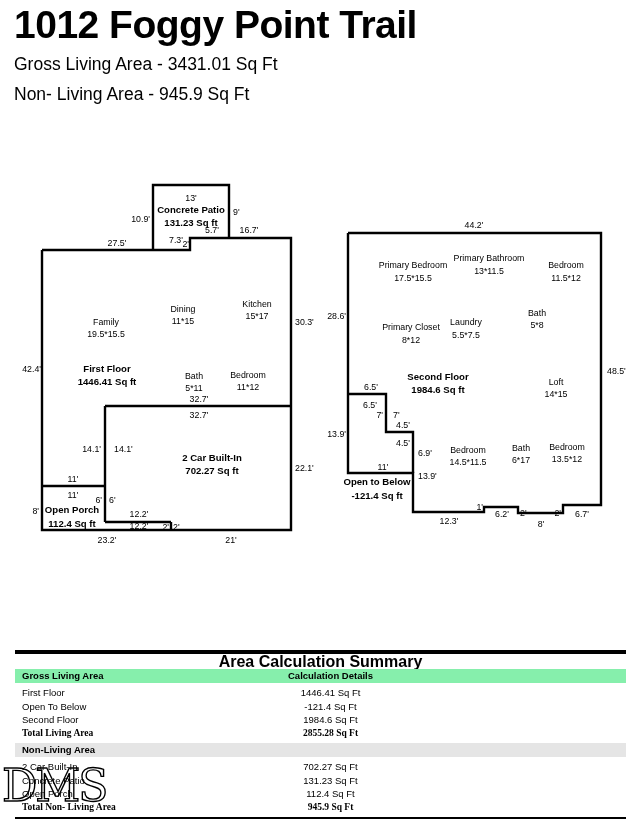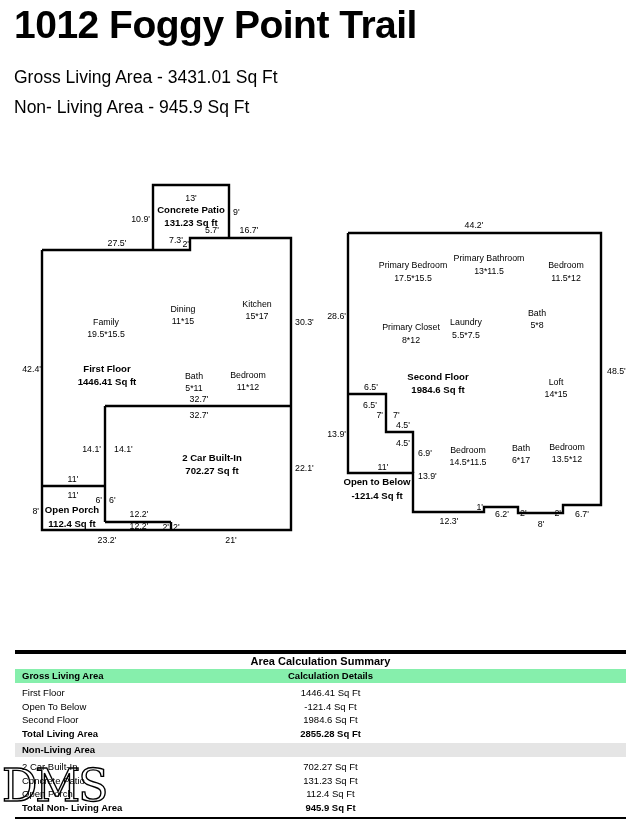--- a/index.html
+++ b/index.html
@@ -1,36 +1,36 @@
 <!DOCTYPE html>
 <html><head>
 <meta charset="utf-8">
 <style>
   html,body{margin:0;padding:0;background:#fff;}
   body{position:relative;width:641px;height:819px;overflow:hidden;
        font-family:"Liberation Sans",sans-serif;color:#000;}
   .hdr{position:absolute;left:14px;top:4px;width:600px;}
   .hdr .title{font-size:39px;font-weight:bold;line-height:1.1;letter-spacing:-0.5px;}
-  .hdr .sub{font-size:17.5px;margin-top:20px;}
+  .hdr .sub{font-size:17.5px;margin-top:7px;}
   .hdr .sub2{margin-top:9px;}
   svg.plan{position:absolute;left:0;top:0;}
   svg.plan text{font-family:"Liberation Sans",sans-serif;fill:#000;}
   svg.plan .lbl{font-size:8.8px;}
   svg.plan .lblb{font-size:9.6px;font-weight:bold;}
   .acs{position:absolute;left:15px;top:650px;width:611px;}
   .bar{height:4px;background:#000;}
   .bar-b{height:5px;background:#000;}
-  .acs-title{height:15px;line-height:15px;font-size:11px;font-weight:bold;text-align:center;}
+  .acs-title{height:15px;line-height:15px;font-size:16px;font-weight:bold;text-align:center;}
   .sec-head{position:relative;height:14px;line-height:14px;font-size:9.5px;font-weight:bold;
             padding-left:7px;box-sizing:border-box;}
   .col-head{position:absolute;left:20px;right:0;text-align:center;}
   .rows{padding:3px 0 3px;}
   .row{position:relative;height:13.5px;line-height:13.5px;font-size:9.5px;padding-left:7px;}
   .row .val{position:absolute;left:20px;right:0;text-align:center;}
-  .row.bold{font-weight:bold;}
+  .row.bold{font-weight:bold;font-family:Liberation Serif, serif;}
   .watermark{position:absolute;left:2px;top:764px;z-index:5;
              font-family:"DejaVu Serif",serif;font-size:44px;line-height:1;
              color:transparent;-webkit-text-stroke:1.4px #000;letter-spacing:-2px;}
 </style>
 </head>
 <body>
 
 <div class="hdr">
   <div class="title">1012 Foggy Point Trail</div>
   <div class="sub">Gross Living Area - 3431.01 Sq Ft</div>

